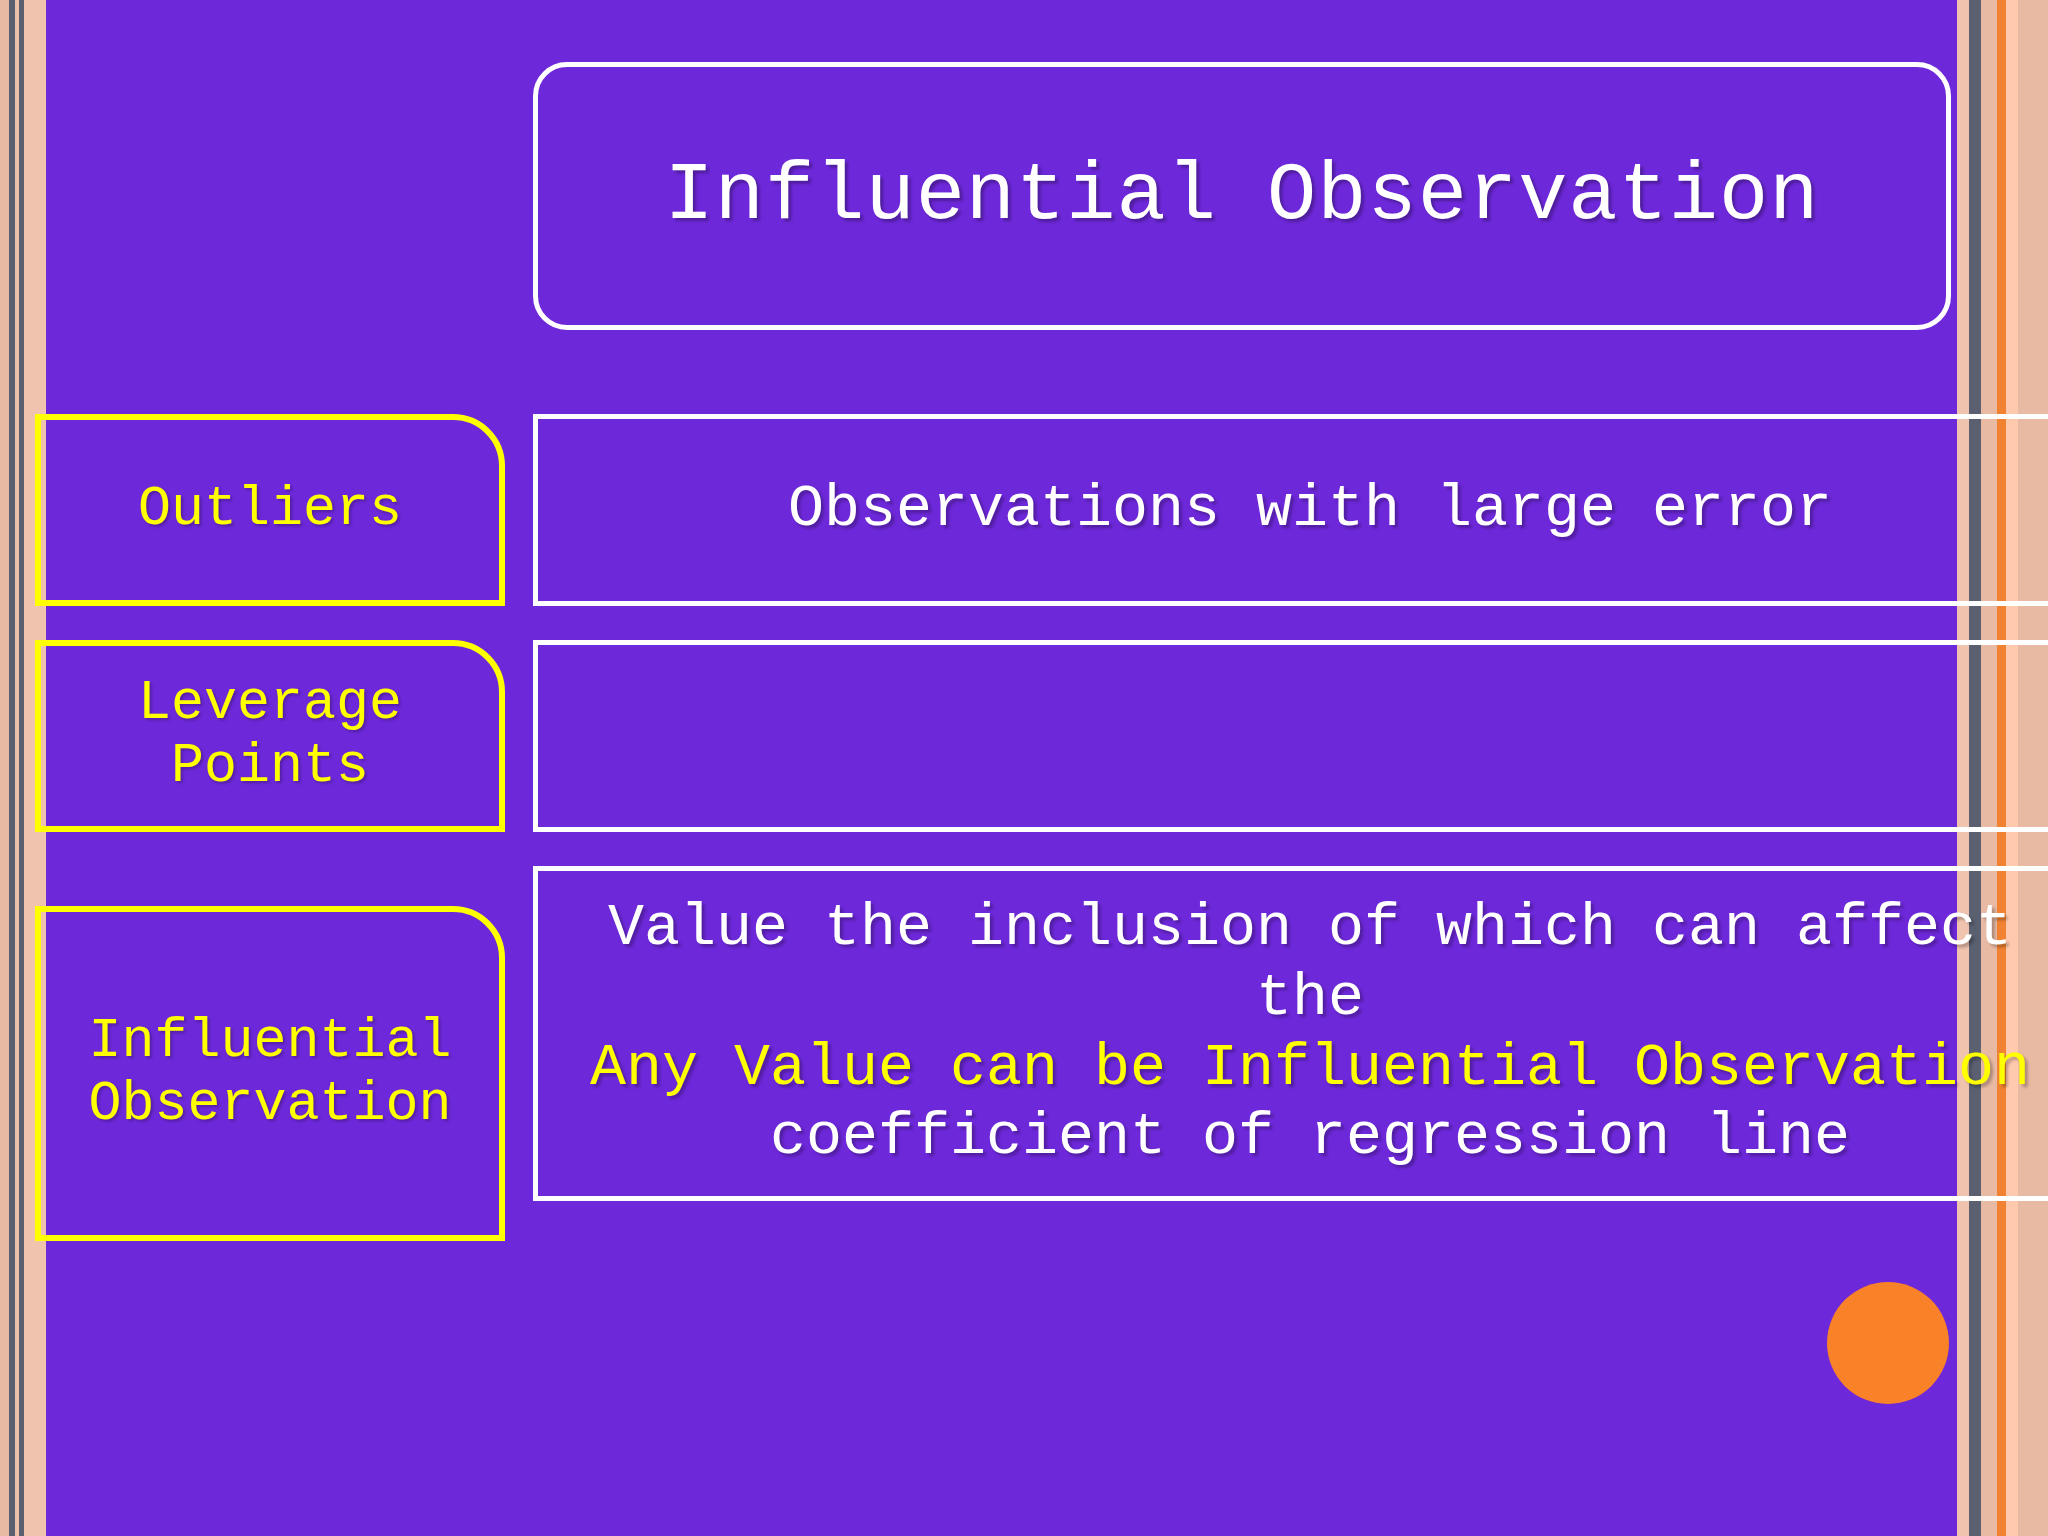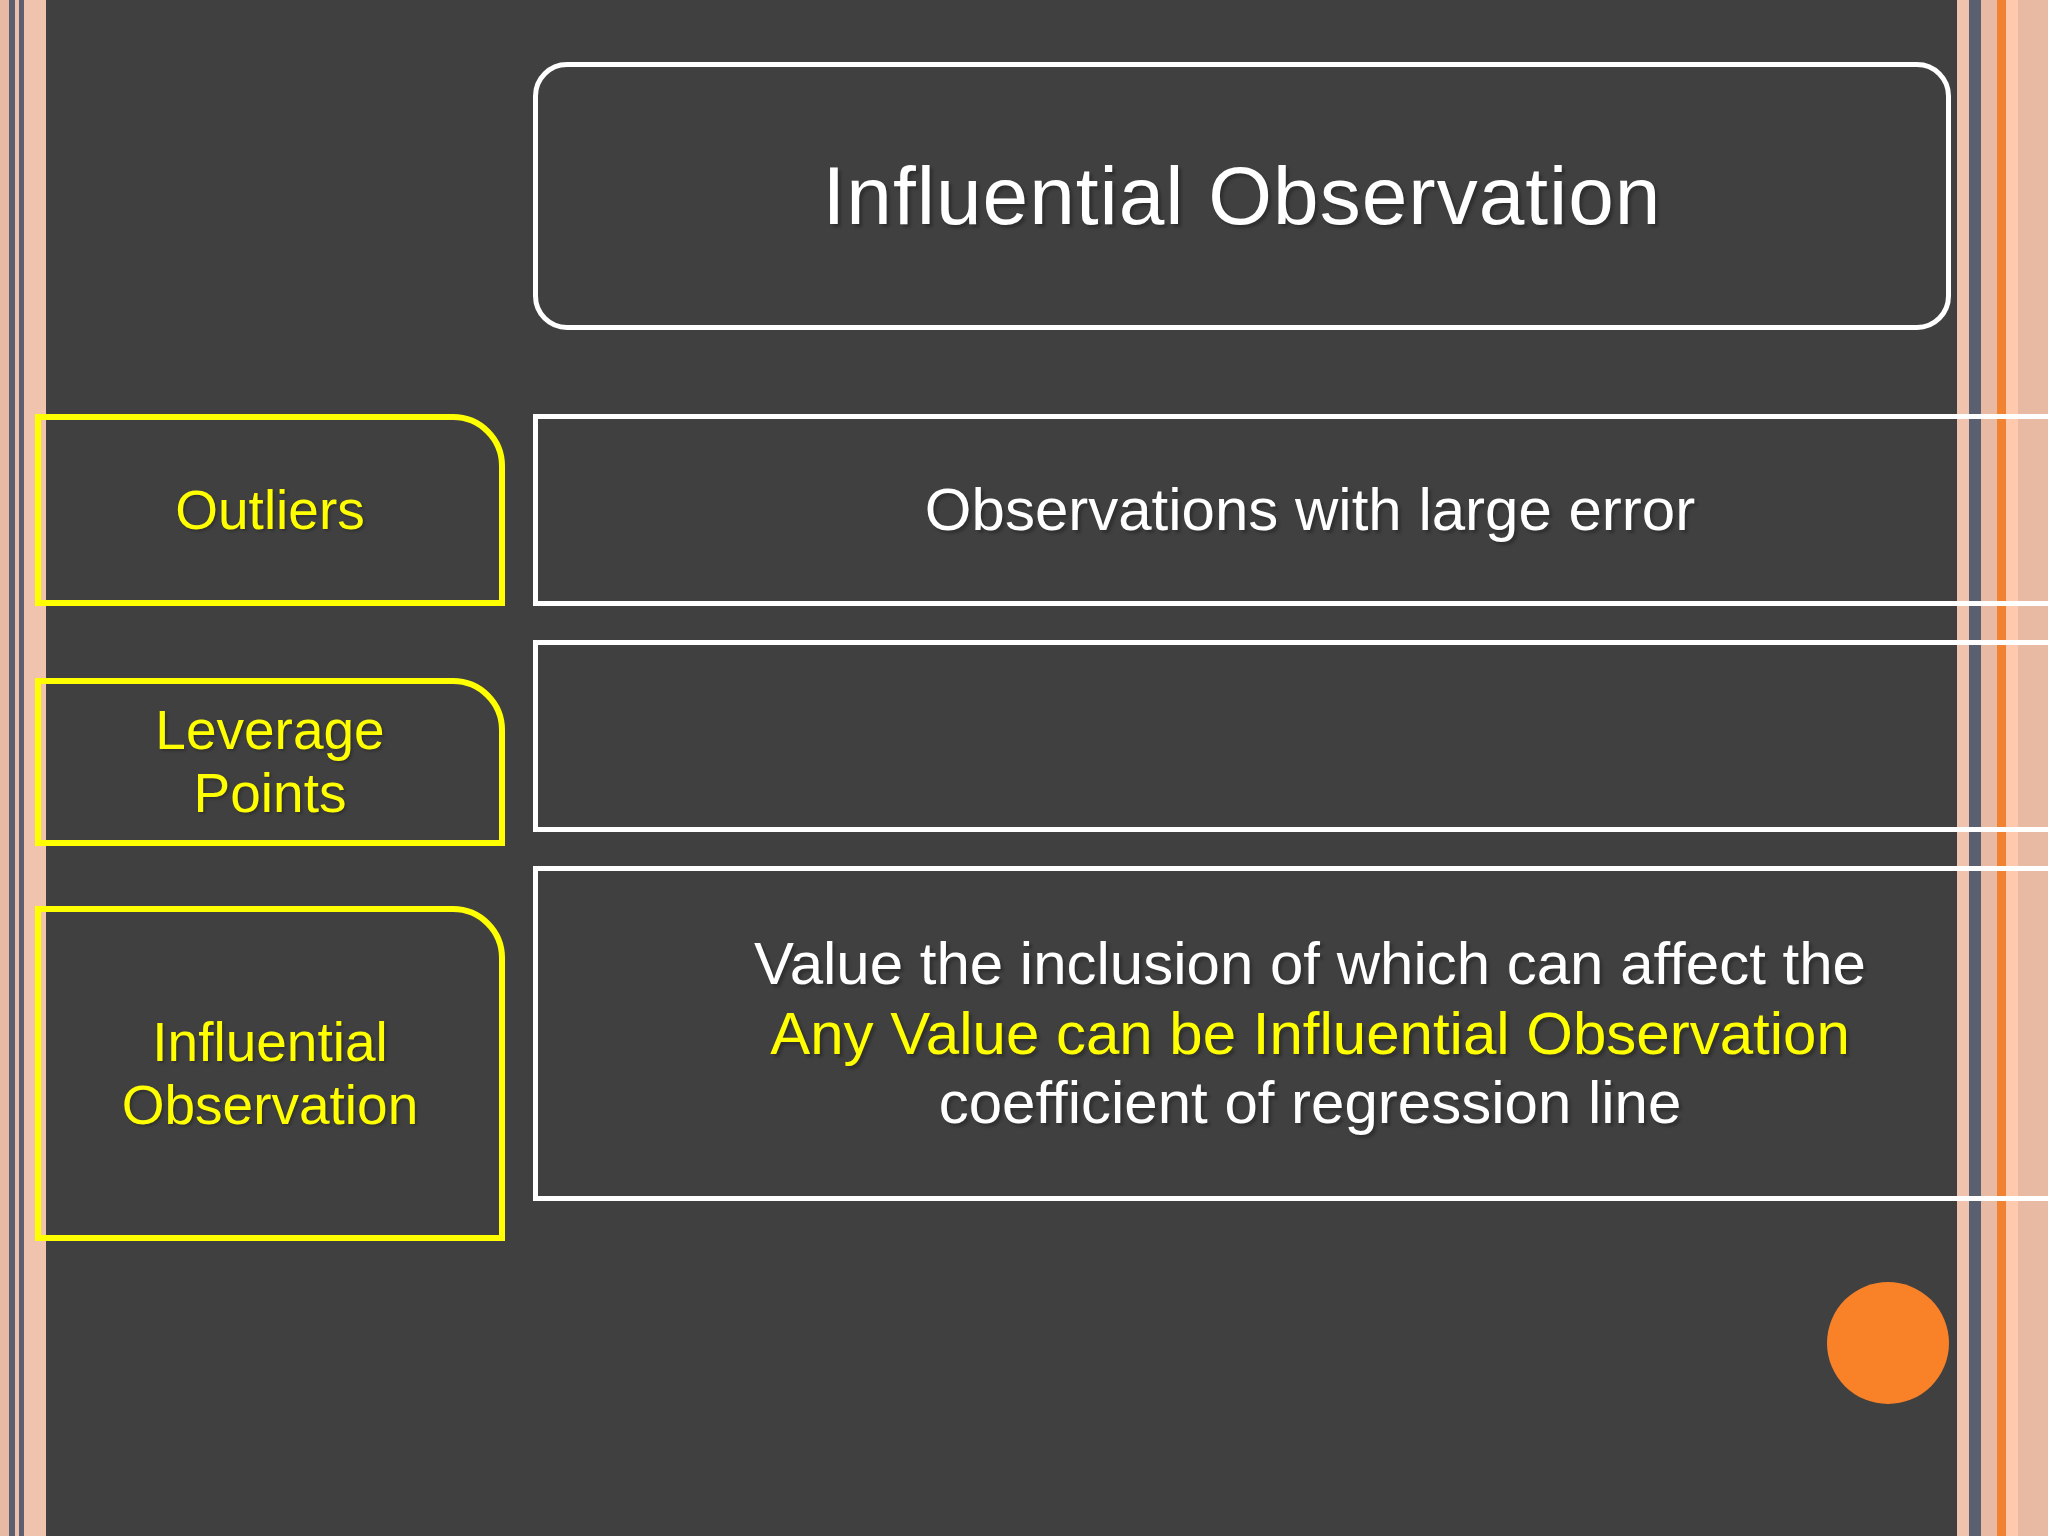--- a/index.html
+++ b/index.html
@@ -4,23 +4,23 @@
 <style>
   html, body {
     margin: 0;
     padding: 0;
     background: #000;
   }
   #slide {
     position: relative;
     width: 2048px;
     height: 1536px;
-    background: #404040;
+    background: #6d28d9;
     overflow: hidden;
-    font-family: Liberation Sans, sans-serif;
+    font-family: Liberation Mono, monospace;
   }
 
   
   .stripe {
     position: absolute;
     top: 0;
     bottom: 0;
   }
   
   .s-l1 { left: 0px;   width: 9px;  background: #e8b9a3; }
@@ -71,21 +71,21 @@
     align-items: center;
     justify-content: center;
     text-align: center;
     color: #ffff00;
     font-size: 55px;
     line-height: 1.14;
     padding: 12px 14px;
     text-shadow: 2px 2px 3px rgba(0,0,0,0.25);
   }
   #label-1 { top: 414px; height: 192px; }
-  #label-2 { top: 640px; height: 168px; margin-top: 38px; }
+  #label-2 { top: 640px; height: 192px; }
   #label-3 { top: 866px; height: 335px; margin-top: 40px; }
 
   
   .content-box {
     position: absolute;
     left: 533px;
     width: 1554px;
     border: 5px solid #ffffff;
     box-sizing: border-box;
     display: flex;

